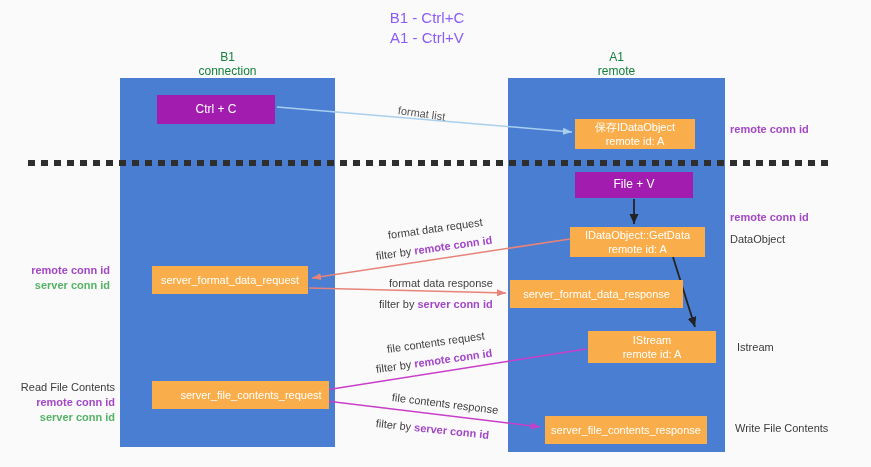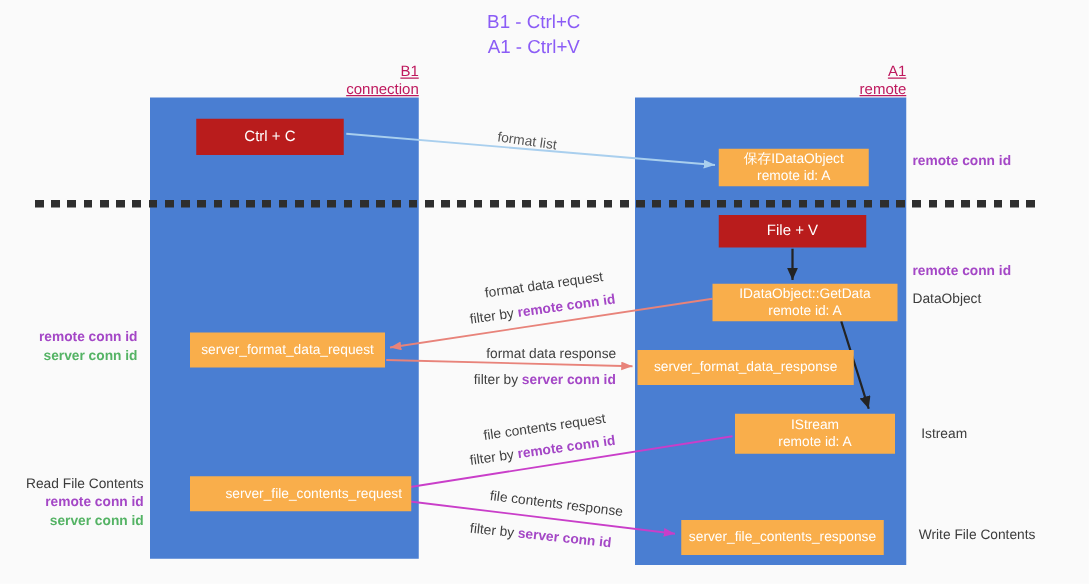--- a/index.html
+++ b/index.html
@@ -6,41 +6,41 @@
   #canvas {
     position:relative; width:871px; height:467px;
     background:#fafafa; overflow:hidden;
     font-family:"Liberation Sans", sans-serif;
     color:#3b3b3b;
   }
   
   .title { position:absolute; left:427px; top:8px; transform:translateX(-50%);
            text-align:center; font-size:15px; color:#8b5cf6; line-height:1.35; white-space:nowrap; }
   
-  .col-header { position:absolute; top:50px; text-align:right; font-size:12px; color:#be185d; line-height:1.2;text-decoration:underline; }
+  .col-header { position:absolute; top:50px; text-align:center; font-size:12px; color:#15803d; line-height:1.2; }
   .col-header.left { left:120px; width:215px; }
   .col-header.right { left:508px; width:217px; }
   
   .col { position:absolute; top:78px; background:#4a7ed2; z-index:1; }
   .col-left { left:120px; width:215px; height:369px; }
   .col-right { left:508px; width:217px; height:374px; }
   
   .dashed { position:absolute; left:28px; top:160px; width:805px; height:6px; z-index:5;
             background:repeating-linear-gradient(90deg,#2e2e2e 0 7px, rgba(0,0,0,0) 7px 13px); }
   
   svg.arrows { position:absolute; left:0; top:0; z-index:2; }
   
   .box { position:absolute; z-index:3; display:flex; align-items:center; justify-content:center;
          text-align:center; color:#fff; font-size:11px; line-height:1.3; white-space:nowrap; }
-  .green  { background:#b91c1c; font-size:12px;justify-content:center; }
+  .green  { background:#a21caf; font-size:12px;justify-content:center; }
   .orange { background:#f9ae4b; }
   .b-ctrl-c   { left:157px; top:95px;  width:118px; height:29px; }
   .b-save     { left:575px; top:119px; width:120px; height:30px; }
   .b-ctrl-v   { left:575px; top:172px; width:118px; height:26px; }
-  .b-getdata  { left:570px; top:227px; width:148px; height:30px; }
+  .b-getdata  { left:570px; top:227px; width:135px; height:30px; }
   .b-fmt-req  { left:152px; top:266px; width:156px; height:28px; }
   .b-fmt-resp { left:510px; top:280px; width:173px; height:28px; }
   .b-istream  { left:588px; top:331px; width:128px; height:32px; }
   .b-file-req { left:152px; top:381px; width:156px; height:28px;padding-left:21px; }
   .b-file-resp{ left:545px; top:416px; width:162px; height:28px; }
   
   .slabel { position:absolute; z-index:4; font-size:11px; color:#3b3b3b; white-space:nowrap; }
   .purple { color:#a447c6; font-weight:bold; }
   .greentext { color:#54b364; font-weight:bold; }
   .r-remote1    { left:730px; top:123px; }

